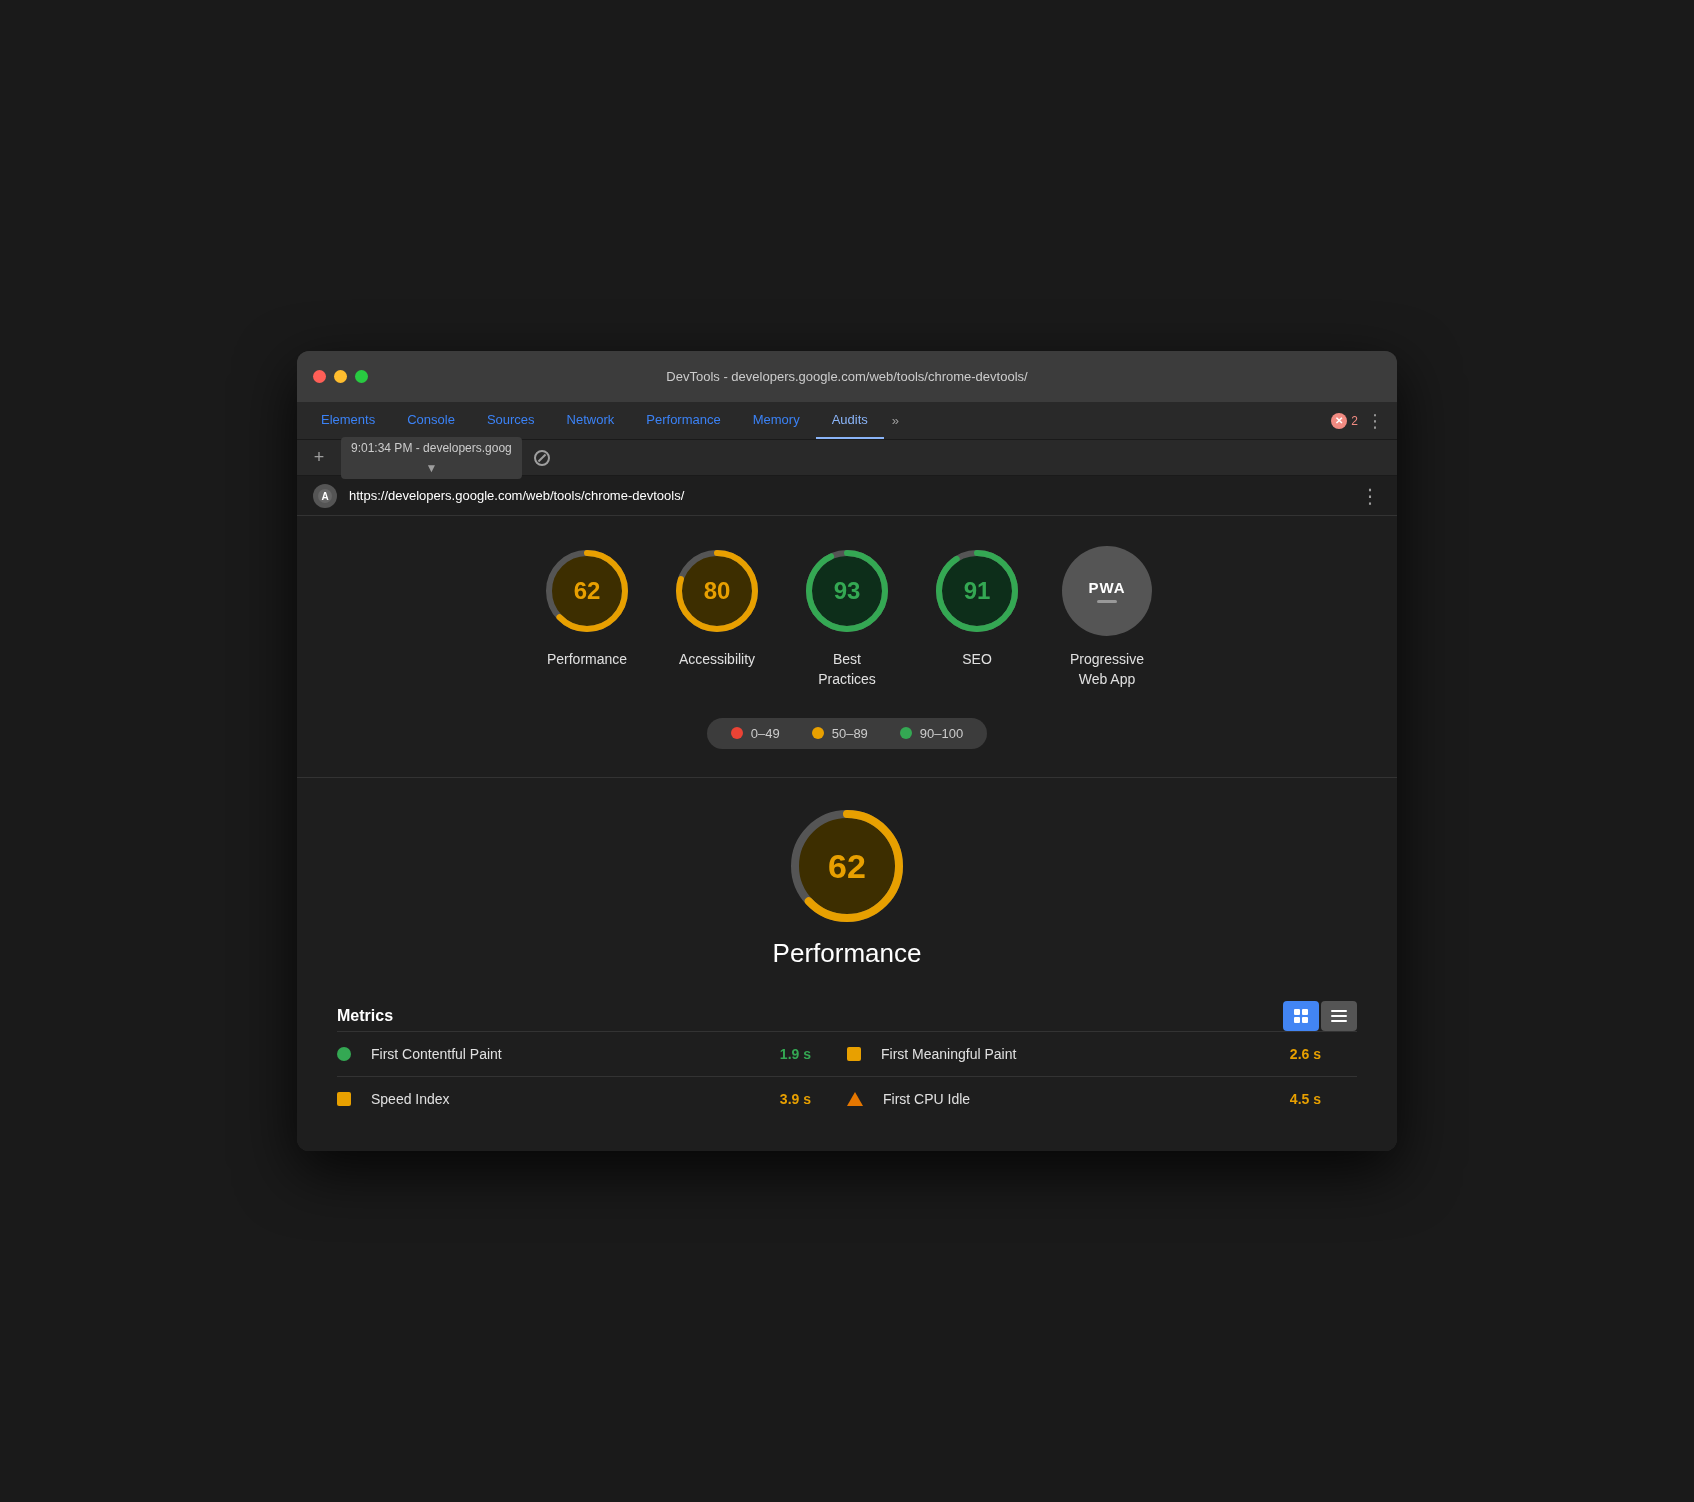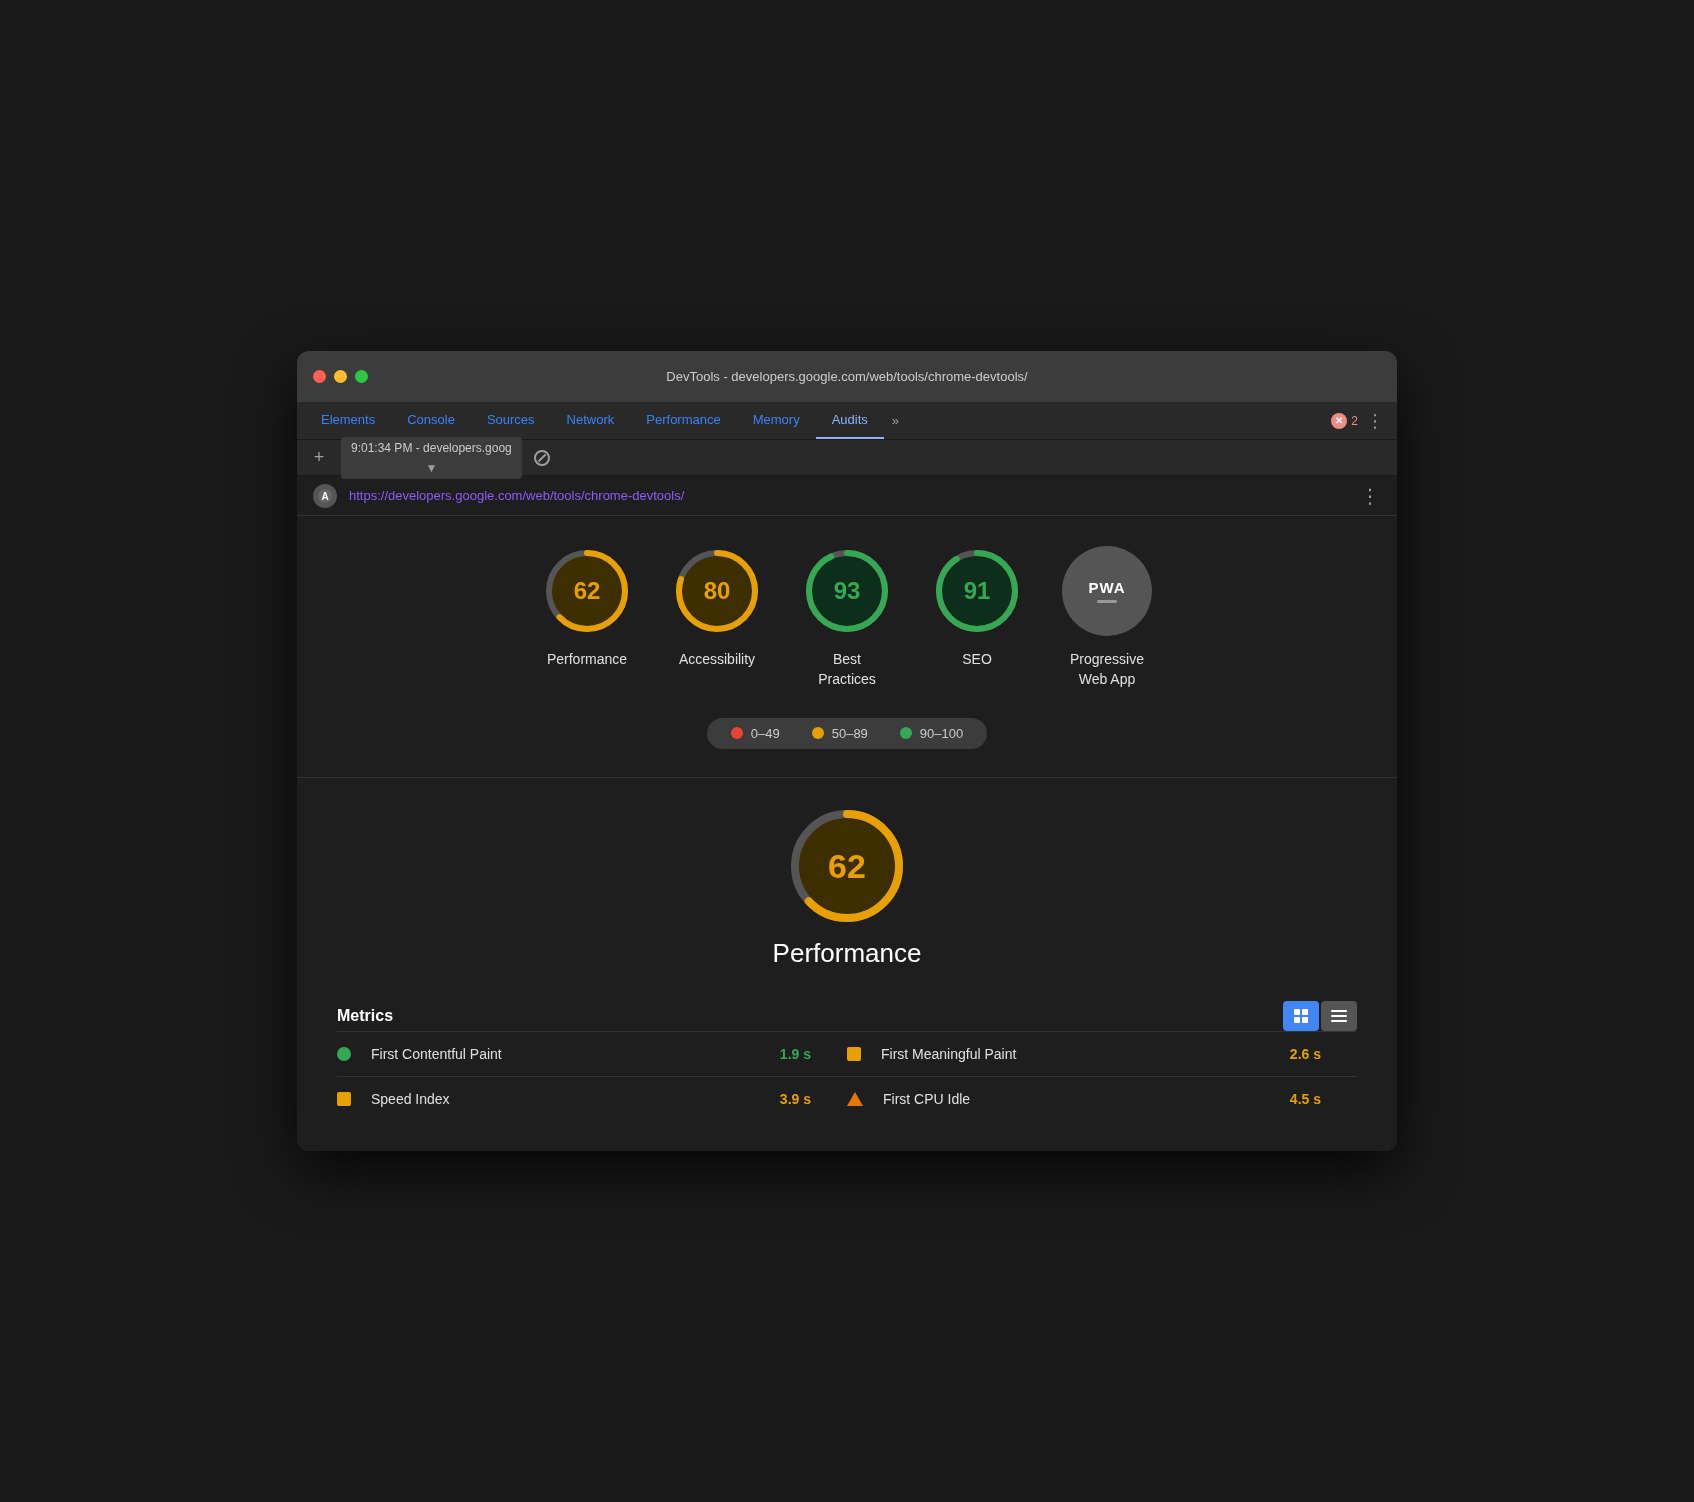--- a/index.html
+++ b/index.html
@@ -173,21 +173,21 @@
       background: #555;
       border-radius: 50%;
       display: flex;
       align-items: center;
       justify-content: center;
       color: #fff;
       font-size: 11px;
       font-weight: bold;
     }
     .url-text {
-      color: #8b5cf6;
+      color: #ffffff;
       font-size: 13px;
     }
     .three-dots {
       margin-left: auto;
       color: #9e9e9e;
       cursor: pointer;
       font-size: 20px;
       letter-spacing: 1px;
     }
     

